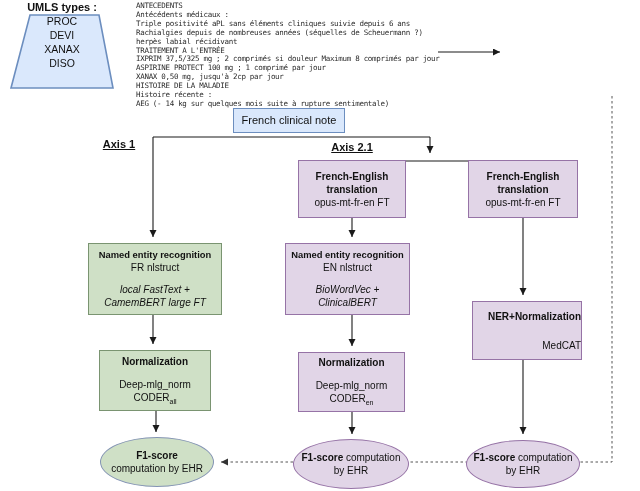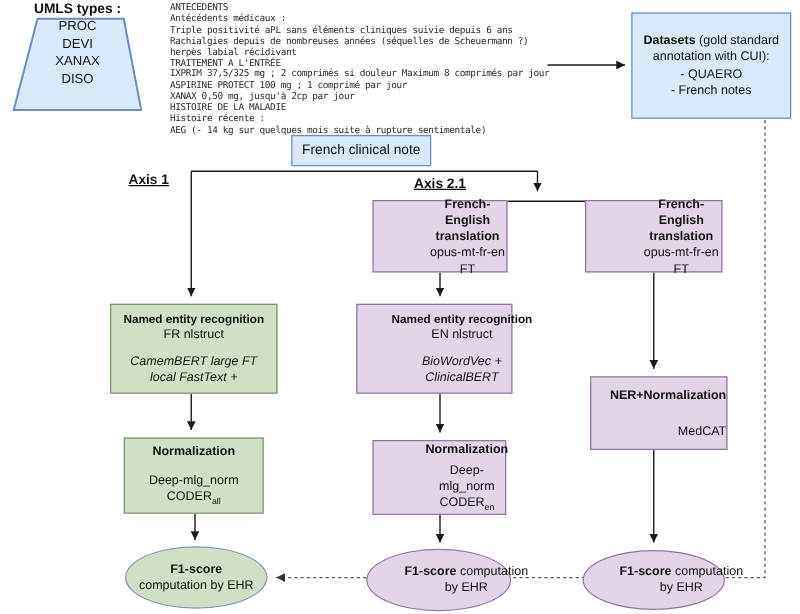--- a/index.html
+++ b/index.html
@@ -9,21 +9,21 @@
   }
   #wires{position:absolute;left:0;top:0;z-index:1;}
   .node{
     position:absolute;z-index:2;box-sizing:border-box;
     display:flex;flex-direction:column;align-items:center;justify-content:center;
     text-align:center;font-size:10px;line-height:1.3;
     border:1px solid #000;
   }
   .blue{background:var(--blue-fill,#dae8fc);border-color:var(--blue-border,#6c8ebf);}
   .green{background:var(--green-fill,#cfe0c6);border-color:var(--green-border,#7a9471);}
-  .purple{background:var(--purple-fill,#e1d5e7);border-color:var(--purple-border,#9673a6);padding-left:44px;}
+  .purple{background:var(--purple-fill,#e1d5e7);border-color:var(--purple-border,#9673a6);}
   .ellipse{border-radius:50%;}
   .bold{font-weight:bold;}
   .nowrap{white-space:nowrap;}
   .axis-label{
     position:absolute;z-index:2;font-weight:bold;font-size:11px;
     text-decoration:underline;text-align:center;
   }
   .ner-title{font-weight:bold;font-size:9.4px;white-space:nowrap;}
   .models{font-style:italic;margin-top:9px;}
   .clinical-text{
@@ -100,38 +100,31 @@
 ASPIRINE PROTECT 100 mg ; 1 comprimé par jour
 XANAX 0,50 mg, jusqu'à 2cp par jour
 HISTOIRE DE LA MALADIE
 Histoire récente :
 AEG (- 14 kg sur quelques mois suite à rupture sentimentale)</div>
 
   <div class="node blue note-box">
     <span>French clinical note</span>
   </div>
 
-  <div class="node blue ds-box">
-    <div>
-      <span class="bold">Datasets</span><span> (gold standard annotation with CUI):</span>
-    </div>
-    <div>- QUAERO</div>
-    <div>- French notes</div>
-  </div>
 
   <div class="axis-label" style="left:97px;top:138px;width:44px;">Axis 1</div>
   <div class="axis-label" style="left:324px;top:141px;width:56px;">Axis 2.1</div>
   <div class="axis-label" style="left:494px;top:140px;width:56px;margin-top:24px;">Axis 2.2</div>
 
   <div class="node green" style="left:88px;top:243px;width:134px;height:72px;">
     <div class="ner-title">Named entity recognition</div>
     <div>FR nlstruct</div>
     <div class="models">
+      <div>local FastText +</div>
       <div>CamemBERT large FT</div>
-      <div>local FastText +</div>
     </div>
   </div>
 
   <div class="node green" style="left:99px;top:350px;width:112px;height:61px;">
     <div class="bold nowrap">Normalization</div>
     <div class="gap10"></div>
     <div>Deep-mlg_norm</div>
     <div><span>CODER</span><sub>all</sub></div>
   </div>
 

